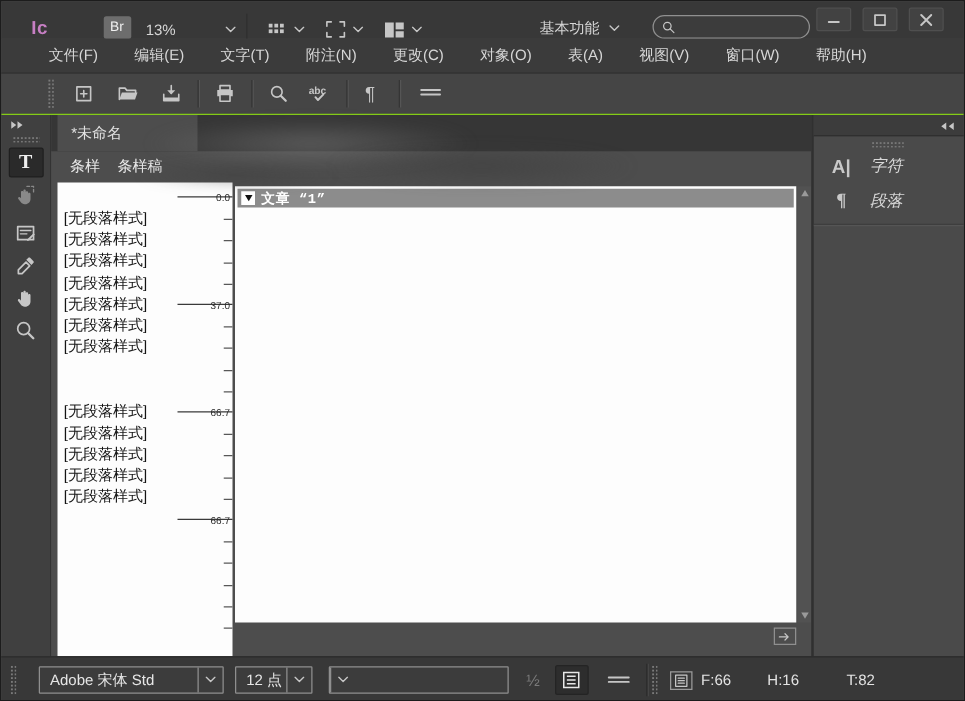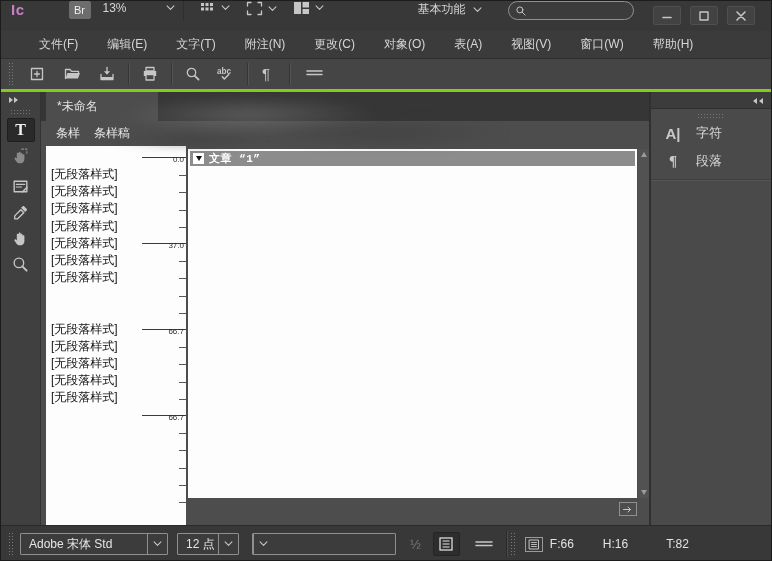--- a/index.html
+++ b/index.html
@@ -8,40 +8,40 @@
     --doc-white:#fdfdfd; --border-dark:#2a2a2a;
   }
   *{box-sizing:border-box;margin:0;padding:0;font-family:"Liberation Sans","DejaVu Sans",sans-serif;}
   html,body{background:#222;}
   .window{position:relative;width:772px;height:561px;background:var(--panel-bg);overflow:hidden;border:1px solid #1c1c1c;}
   svg{display:block;}
   .ic-stroke{stroke:var(--icon-gray);fill:none;stroke-width:1.3;stroke-linecap:round;stroke-linejoin:round;}
   .ic-fill{fill:var(--icon-gray);}
 
   
-  .titlebar{position:absolute;left:0;top:0;width:100%;height:30px;background:var(--chrome-bg);display:flex;align-items:flex-start;}
+  .titlebar{position:absolute;left:0;top:0;width:100%;height:30px;background:var(--chrome-bg);display:flex;align-items:flex-end;padding-left:14px;}
   .app-logo{margin-left:10px;font-size:15px;font-weight:bold;color:var(--logo-pink);letter-spacing:.5px;}
   .br-btn{margin-left:44px;width:22px;height:18px;background:#6d6d6d;border-radius:2px;color:#f0f0f0;font-size:11px;font-weight:normal;display:flex;align-items:center;justify-content:center;}
   .zoom-dd{margin-left:12px;display:flex;align-items:center;width:72px;justify-content:space-between;color:var(--text-light);font-size:12px;}
   .tb-sep{width:1px;height:20px;background:#2e2e2e;margin:0 8px;}
   .icon-dd{display:flex;align-items:center;gap:5px;padding:0 8px;}
   .chev{width:9px;height:6px;}
   .workspace-dd{display:flex;align-items:center;gap:7px;color:var(--text-light);font-size:12px;margin-left:86px;}
   .searchbox{margin-left:26px;width:126px;height:19px;border:1px solid #909090;border-radius:10px;background:#3c3c3c;display:flex;align-items:center;padding:0 6px;gap:4px;}
   .searchbox input{background:transparent;border:none;outline:none;color:#ddd;font-size:11px;width:90px;}
   .win-btns{position:absolute;right:16px;top:5px;display:flex;gap:9px;}
   .winbtn{width:28px;height:19px;background:#424242;border:1px solid #4f4f4f;border-radius:2px;display:flex;align-items:center;justify-content:center;}
 
   
   .menubar{position:absolute;left:0;top:30px;width:100%;height:28px;background:#3b3b3b;border-bottom:1px solid #2f2f2f;display:flex;align-items:center;padding-left:38px;}
   .menubar ul{list-style:none;display:flex;gap:29px;}
   .menubar li{color:var(--text-light);font-size:12px;cursor:default;}
 
   
-  .toolbar{position:absolute;left:0;top:58px;width:100%;height:33px;background:var(--toolbar-bg);border-bottom:3px solid #84cc16;display:flex;align-items:center;}
+  .toolbar{position:absolute;left:0;top:58px;width:100%;height:33px;background:var(--toolbar-bg);border-bottom:1px solid #84cc16;display:flex;align-items:center;padding-left:30px;}
   .grip-v{width:5px;height:24px;margin-left:7px;background-image:radial-gradient(#7a7a7a 34%,transparent 40%);background-size:3px 3px;}
   .tool-ic{width:20px;height:20px;display:flex;align-items:center;justify-content:center;margin:0 7px;}
   .tb-div{width:1px;height:22px;background:#353535;margin:0 4px;box-shadow:1px 0 0 #555;}
 
   
   .workspace{position:absolute;left:0;top:91px;width:100%;height:433px;background:var(--panel-bg);}
 
   
   .tool-sidebar{position:absolute;left:0;top:0;width:40px;height:100%;background:var(--sidebar-bg);border-right:1px solid #333;}
   .sb-collapse{position:absolute;left:7px;top:4px;}
@@ -80,21 +80,21 @@
   .corner-icon{position:absolute;left:578px;top:410px;width:18px;height:14px;border:1px solid #8f8f8f;background:#4d4d4d;display:flex;align-items:center;justify-content:center;}
 
   
   .right-panel{position:absolute;right:0;top:0;width:122px;height:100%;background:#4a4a4a;border-left:2px solid #303030;}
   .rp-header{position:absolute;left:0;top:0;width:100%;height:17px;background:#3c3c3c;border-bottom:1px solid #2f2f2f;}
   .rp-collapse{position:absolute;right:7px;top:5px;}
   .rp-grip{position:absolute;left:46px;top:21px;width:26px;height:5px;background-image:radial-gradient(#777 34%,transparent 40%);background-size:3px 3px;}
   .rp-items{position:absolute;left:0;top:27px;width:100%;}
   .rp-item{height:28px;display:flex;align-items:center;padding-left:12px;gap:13px;}
   .rp-icon{width:20px;color:#c9c9c9;font-size:15px;font-weight:bold;text-align:center;}
-  .rp-label{color:#d8d8d8;font-size:13px;}
+  .rp-label{color:#d8d8d8;font-size:13px;font-style:italic;}
   .rp-divider{position:absolute;left:0;top:87px;width:100%;height:1px;background:#3e3e3e;box-shadow:0 1px 0 #555;}
 
   
   .statusbar{position:absolute;left:0;top:524px;width:100%;height:37px;background:var(--chrome-bg);border-top:1px solid #2a2a2a;display:flex;align-items:center;}
   .dd{height:22px;border:1px solid #8f8f8f;background:#3c3c3c;display:flex;align-items:center;border-radius:1px;}
   .dd .val{flex:1;color:#e6e6e6;font-size:12px;padding:0 8px;white-space:nowrap;overflow:hidden;}
   .dd .arrow{width:20px;align-self:stretch;border-left:1px solid #8f8f8f;display:flex;align-items:center;justify-content:center;}
   .sb-icon{display:flex;align-items:center;justify-content:center;}
   .pressed{width:27px;height:24px;background:#2d2d2d;border:1px solid #242424;border-radius:2px;}
   .half{color:#7a7a7a;font-size:13px;}
@@ -396,21 +396,21 @@
       <div class="rp-divider"></div>
     </div>
 
     <div class="smudge" style="left:115px;top:3px;width:265px;height:40px;background:radial-gradient(closest-side,rgba(125,125,125,.5),rgba(125,125,125,0));"></div>
     <div class="smudge" style="left:262px;top:25px;width:245px;height:32px;background:radial-gradient(closest-side,rgba(62,62,62,.65),rgba(62,62,62,0));"></div>
     <div class="smudge" style="left:108px;top:40px;width:160px;height:16px;background:radial-gradient(closest-side,rgba(58,58,58,.55),rgba(58,58,58,0));"></div>
   </div>
 
   <div class="statusbar">
     <div class="grip-v"></div>
-    <div class="dd" style="width:148px;margin-left:7px">
+    <div class="dd" style="width:148px;margin-left:18px">
       <span class="val">Adobe 宋体 Std</span>
       <span class="arrow">
           <svg class="chev" viewBox="0 0 10 7">
             <path d="M1 1l4 4 4-4" class="ic-stroke"></path>
           </svg>
         </span>
     </div>
     <div class="dd" style="width:62px;margin-left:9px">
       <span class="val">12 点</span>
       <span class="arrow">

